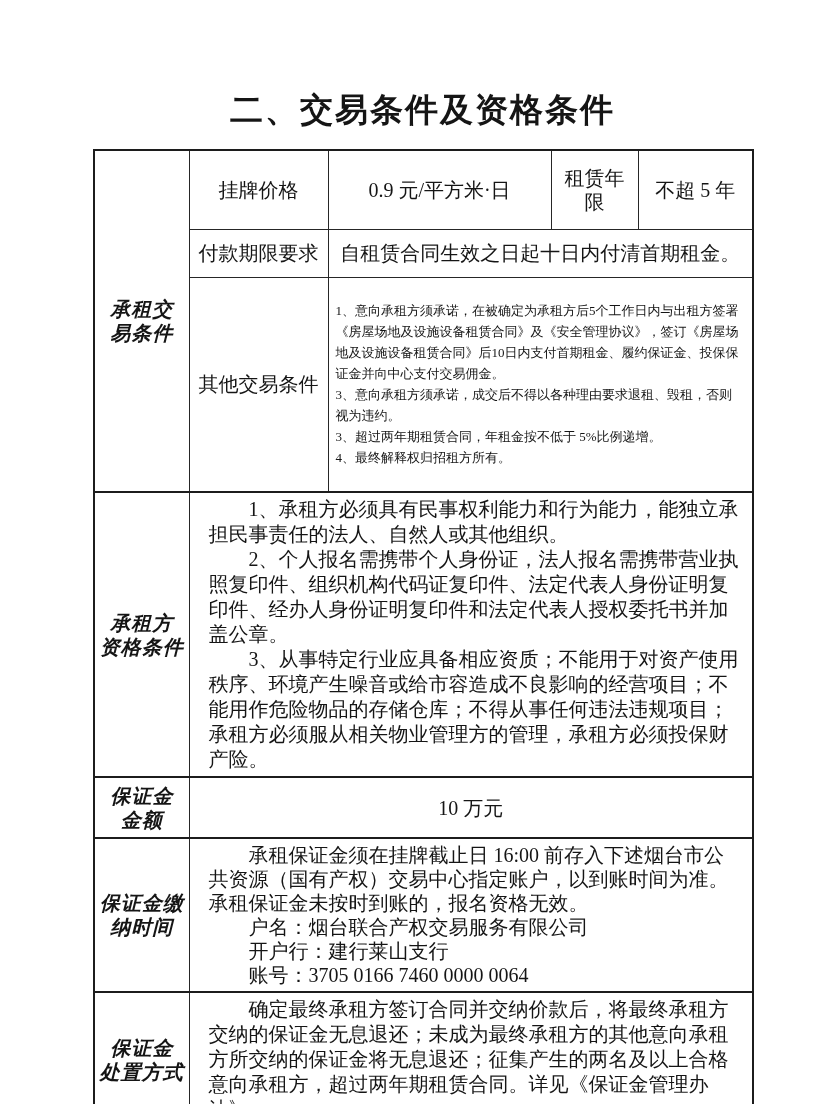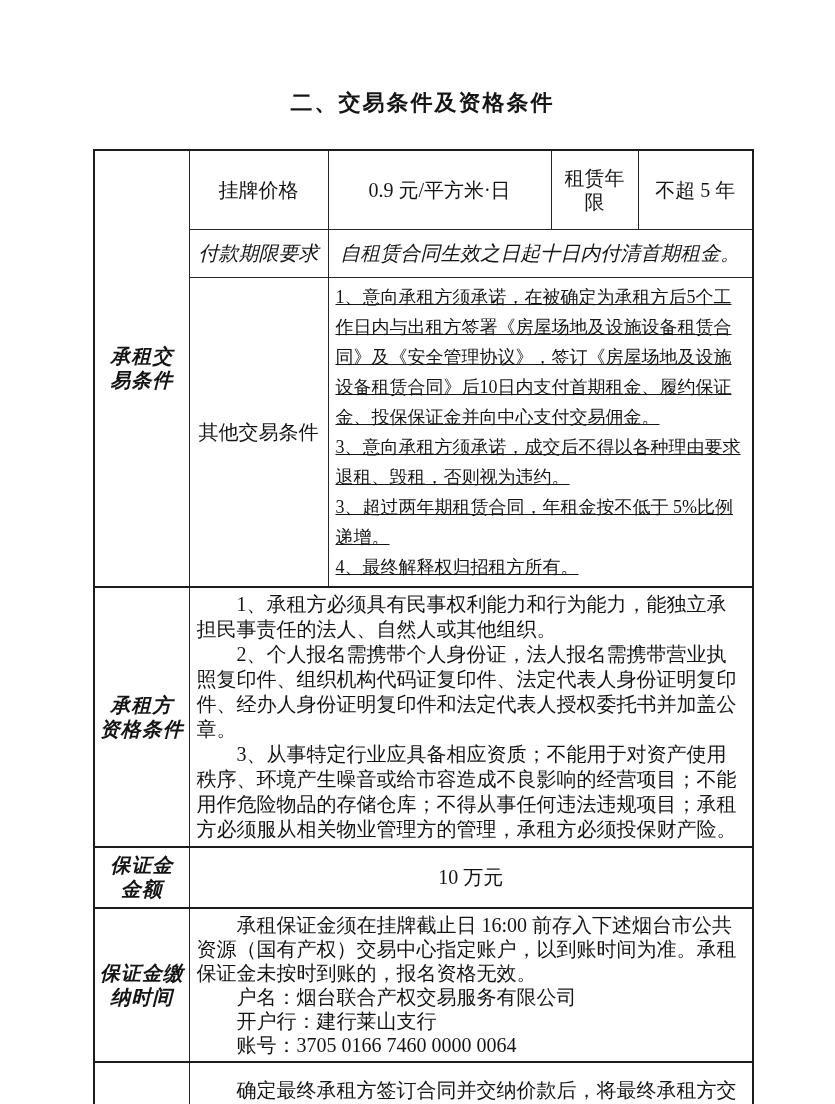--- a/index.html
+++ b/index.html
@@ -16,21 +16,21 @@
     font-family: "Liberation Serif", "DejaVu Serif", serif;
     color: #151515;
   }
   .doc-title {
     position: absolute;
     left: 93px;
     top: 88px;
     width: 659px;
     margin: 0;
     text-align: center;
-    font-size: 22px;
+    font-size: 33px;
     font-weight: 700;
     letter-spacing: 2px;
     white-space: nowrap;
   }
   table.doc-table {
     position: absolute;
     left: 93px;
     top: 149px;
     width: 659px;
     table-layout: fixed;
@@ -40,43 +40,43 @@
   td {
     border: 1px solid #262626;
     vertical-align: middle;
     padding: 2px 6px;
     font-size: 20px;
     line-height: 24px;
     overflow: hidden;
   }
   tr.sec > td { border-top-width: 2px; border-top-color: #1c1c1c; }
   tr.r1 { height: 79px; }
-  tr.r2 { height: 48px; font-style: italic; }
+  tr.r2 { height: 48px; }
   tr.r3 { height: 215px; }
   tr.r4 { height: 236px; }
   tr.r5 { height: 61px; }
   tr.r6 { height: 150px; }
   tr.r7 { height: 132px; }
   td.lbl {
     font-weight: 700;
     text-align: center;
     white-space: pre-line;
     padding: 2px 3px;
     letter-spacing: 1px;
     font-style: italic;
   }
   td.sub { text-align: center; }
   td.val { text-align: center; }
   td.text { padding: 4px 8px 4px 7px; }
-  tr.r3 td.text { line-height: 30px; font-size: 18px; text-decoration: underline; }
+  tr.r3 td.text { line-height: 21px; font-size: 13px; }
   tr.r4 td.text { line-height: 25px; }
   tr.r6 td.text { line-height: 24px; }
   tr.r7 td.text { line-height: 25px; }
   .para { margin: 0; }
-  .indent { text-indent: 2em; }
+  .indent { text-indent: 2em; margin-left: 12px; }
 </style>
 </head>
 <body>
 
 <div class="page">
 
   <h1 class="doc-title">二、交易条件及资格条件</h1>
 
   <table class="doc-table">
     <colgroup>

